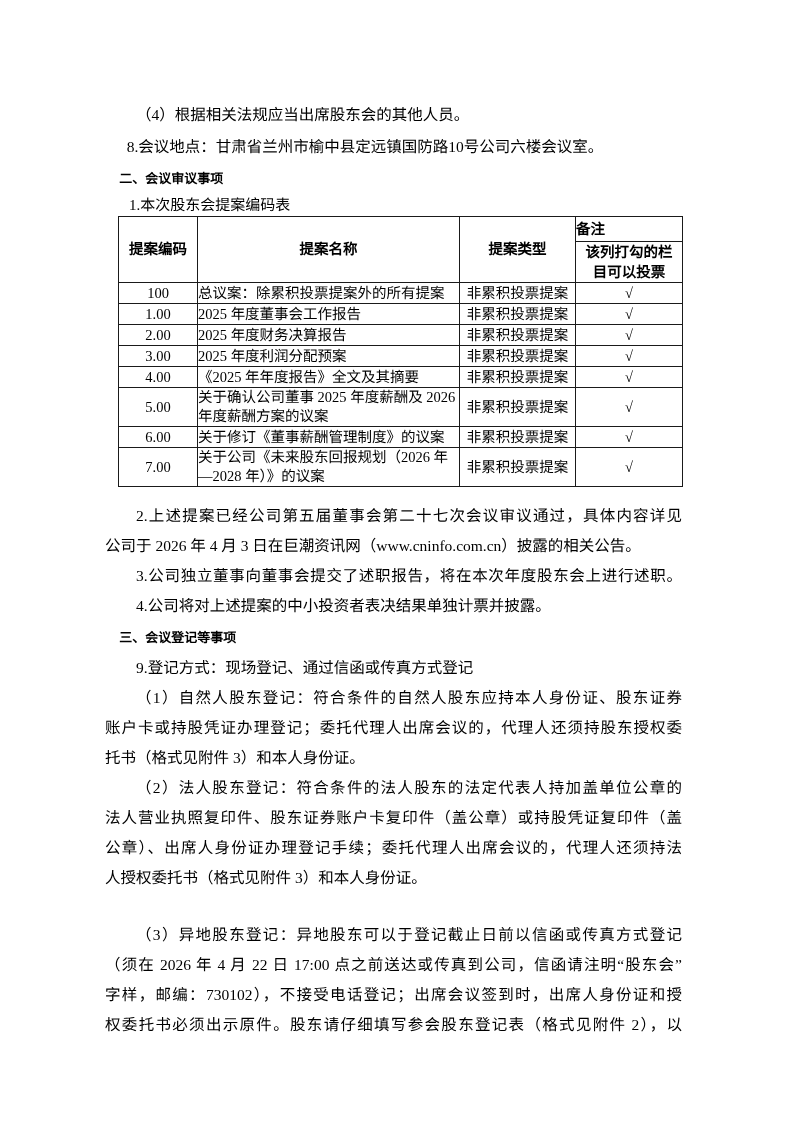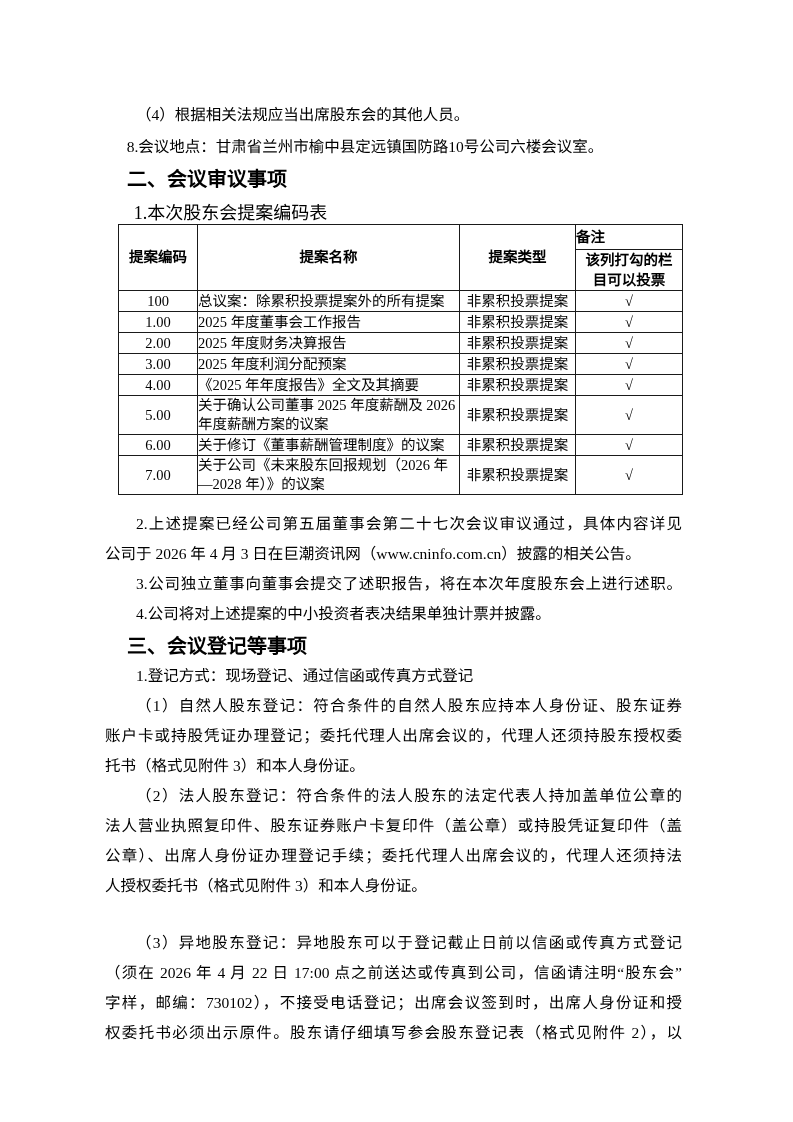--- a/index.html
+++ b/index.html
@@ -16,24 +16,24 @@
   }
   .ln{line-height:30px;}
   .i2{text-indent:2em;}
   .i14{text-indent:1.4em;}
   .jf{text-align:justify;text-align-last:justify;}
   .mt2{margin-top:2px;}
   .mt6{}
   .mt10{margin-top:27px;}
   .mt14{margin-top:14px;}
   .hd{
-    font-size:20px;font-weight:bold;line-height:30px;
+    font-size:13px;font-weight:bold;line-height:30px;
     text-indent:1.1em;margin:2px 0 0 0;
   }
-  .cap{font-size:18px;line-height:22px;text-indent:1.6em;margin-top:8px;}
+  .cap{font-size:15px;line-height:22px;text-indent:1.6em;}
   table.ptable{
     border-collapse:collapse;table-layout:fixed;
     width:564px;margin-left:13px;
     font-size:14.5px;
   }
   table.ptable col.c-code{width:79px;}
   table.ptable col.c-name{width:262px;}
   table.ptable col.c-type{width:116px;}
   table.ptable col.c-mark{width:107px;}
   table.ptable th,table.ptable td{
@@ -141,21 +141,21 @@
     <div class="ln i2 jf">2.上述提案已经公司第五届董事会第二十七次会议审议通过，具体内容详见</div>
     <div class="ln">公司于 2026 年 4 月 3 日在巨潮资讯网（www.cninfo.com.cn）披露的相关公告。</div>
   </div>
 
   <div class="ln i2 jf">3.公司独立董事向董事会提交了述职报告，将在本次年度股东会上进行述职。</div>
 
   <div class="ln i2">4.公司将对上述提案的中小投资者表决结果单独计票并披露。</div>
 
   <h2 class="hd">三、会议登记等事项</h2>
 
-  <div class="ln i2">1.登记方式：现场登记、通过信函或传真方式登记</div>
+  <div class="ln i2">9.登记方式：现场登记、通过信函或传真方式登记</div>
 
   <div class="para">
     <div class="ln i2 jf">（1）自然人股东登记：符合条件的自然人股东应持本人身份证、股东证券</div>
     <div class="ln jf">账户卡或持股凭证办理登记；委托代理人出席会议的，代理人还须持股东授权委</div>
     <div class="ln">托书（格式见附件 3）和本人身份证。</div>
   </div>
 
   <div class="para mt6">
     <div class="ln i2 jf">（2）法人股东登记：符合条件的法人股东的法定代表人持加盖单位公章的</div>
     <div class="ln jf">法人营业执照复印件、股东证券账户卡复印件（盖公章）或持股凭证复印件（盖</div>

